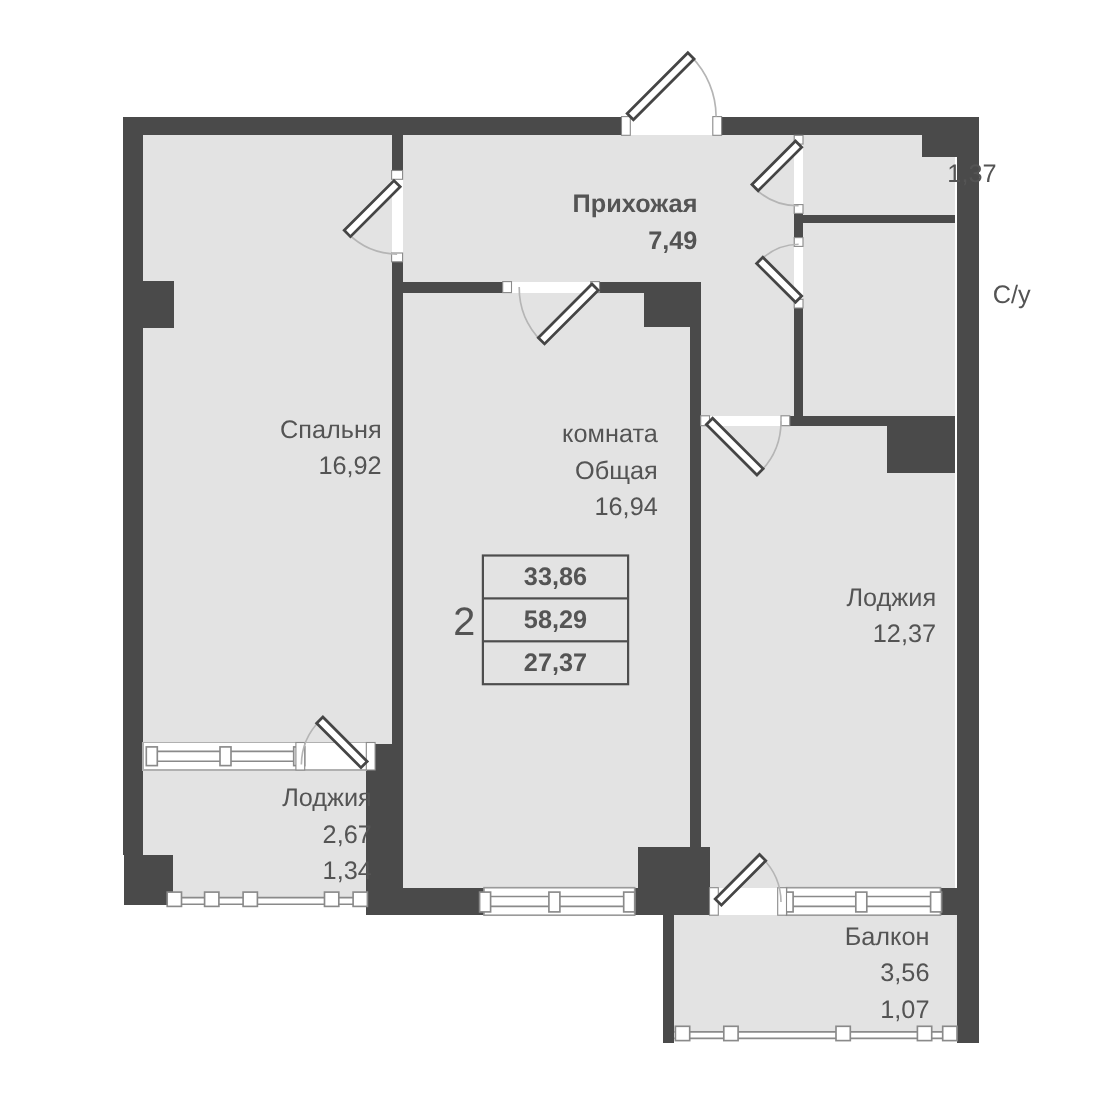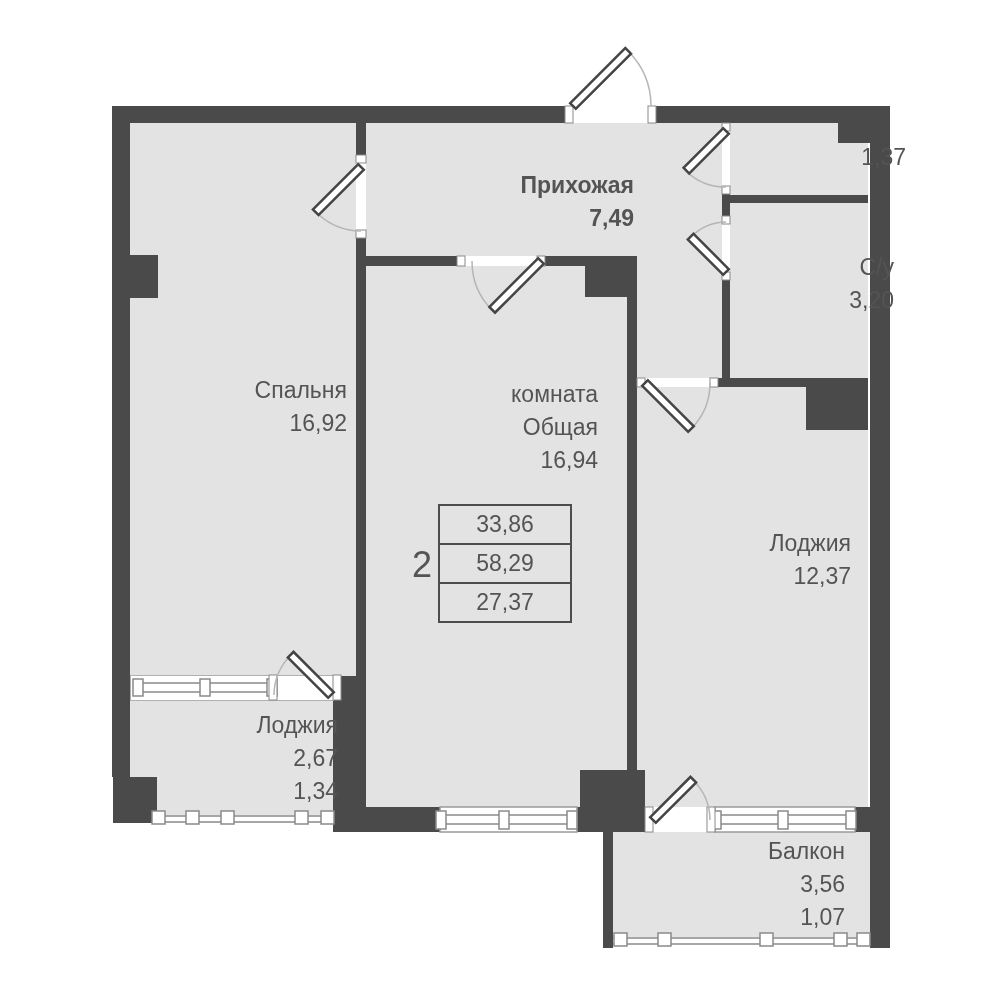--- a/index.html
+++ b/index.html
@@ -3,21 +3,21 @@
 <meta charset="utf-8">
 <style>
   html,body{margin:0;padding:0;background:#ffffff;}
   .plan{position:relative;width:1000px;height:1000px;background:#ffffff;overflow:hidden;
         font-family:"Liberation Sans","DejaVu Sans",sans-serif;}
   .plan svg{position:absolute;left:0;top:0;}
   .room-label{position:absolute;width:200px;text-align:right;color:#545454;
               font-size:23px;line-height:33px;letter-spacing:0px;}
   .summary{position:absolute;left:438px;top:504px;}
   .area-table{width:130px;border:2px solid #4d4d4d;background:transparent;}
-  .area-cell{height:37px;line-height:37px;text-align:center;font-size:23px;color:#545454;}
+  .area-cell{height:37px;line-height:37px;text-align:center;font-size:23px;color:#545454;font-weight:bold;}
   .area-cell + .area-cell{border-top:2px solid #4d4d4d;}
   .rooms-count{position:absolute;left:-40px;top:40px;width:34px;text-align:right;
                font-size:36px;color:#545454;}
 </style>
 </head>
 <body>
 
 <div class="plan">
 
 <svg width="1000" height="1000" viewBox="0 0 1000 1000" shape-rendering="crispEdges">
@@ -162,23 +162,22 @@
 
   <div class="room-label" style="left:434px;top:169px;font-weight:bold;">
     <div>Прихожая</div>
     <div>7,49</div>
   </div>
 
   <div class="room-label" style="left:706px;top:141px;">
     <div>1,37</div>
   </div>
 
-  <div class="room-label" style="left:694px;top:251px;">
+  <div class="room-label" style="left:737px;top:251px;">
     <div>С/у</div>
-    <div>3,20</div>
   </div>
 
   <div class="room-label" style="left:147px;top:374px;">
     <div>Спальня</div>
     <div>16,92</div>
   </div>
 
   <div class="room-label" style="left:398px;top:378px;">
     <div>комната</div>
     <div>Общая</div>

